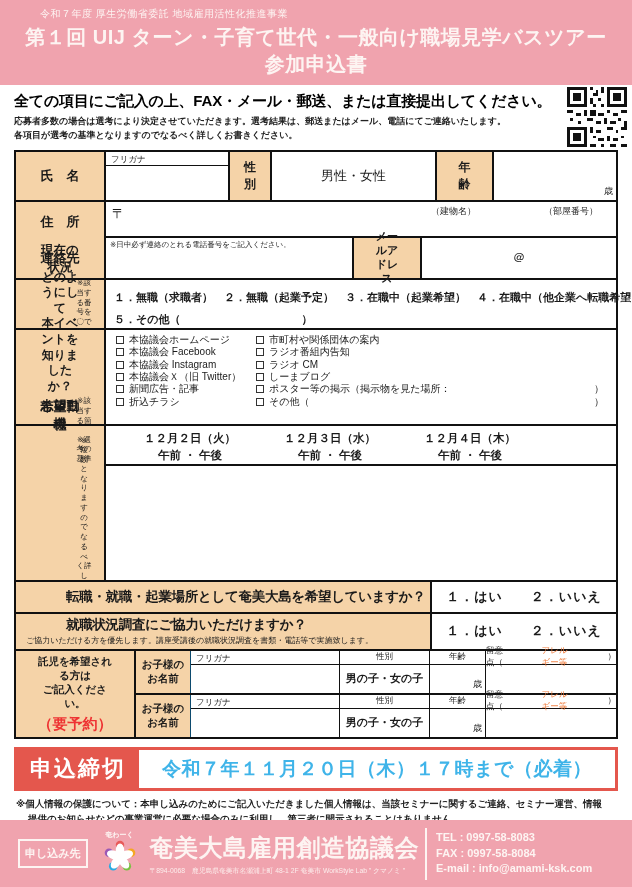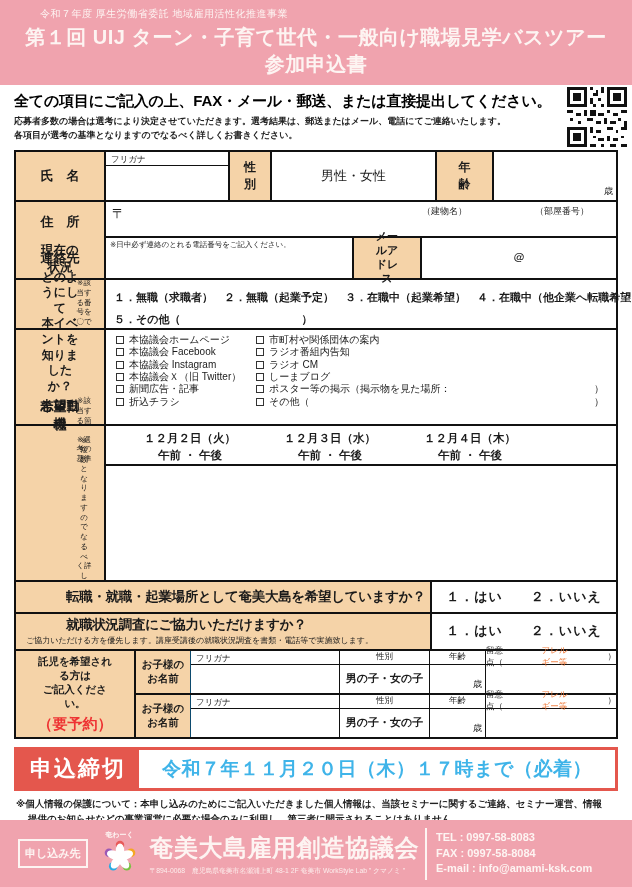--- a/index.html
+++ b/index.html
@@ -39,21 +39,21 @@
   .gender-opt { width:165px; min-width:165px; font-size:13px; }
   .age-lbl { width:57px; min-width:57px; font-weight:bold; font-size:12px; }
   .age-val { flex:1; position:relative; }
   .unit-br { position:absolute; right:3px; bottom:2px; font-size:9px; }
 
   
   .r2 { height:36px; }
   .addr-content { flex:1; padding:3px 6px; display:flex; font-size:9px; }
   .postal { font-size:13px; }
   .bldg { margin-left:auto; margin-right:68px; }
-  .room { margin-right:21px; }
+  .room { margin-right:12px; }
 
   
   .r3 { height:42px; }
   .phone-cell { flex:1; padding:2px 4px; }
   .phone-note { font-size:7.5px; }
   .mail-lbl { width:68px; min-width:68px; font-weight:bold; font-size:11px; line-height:1.25; text-align:center; }
   .at-cell { width:196px; min-width:196px; font-size:13px; }
 
   
   .r4 { height:50px; }

